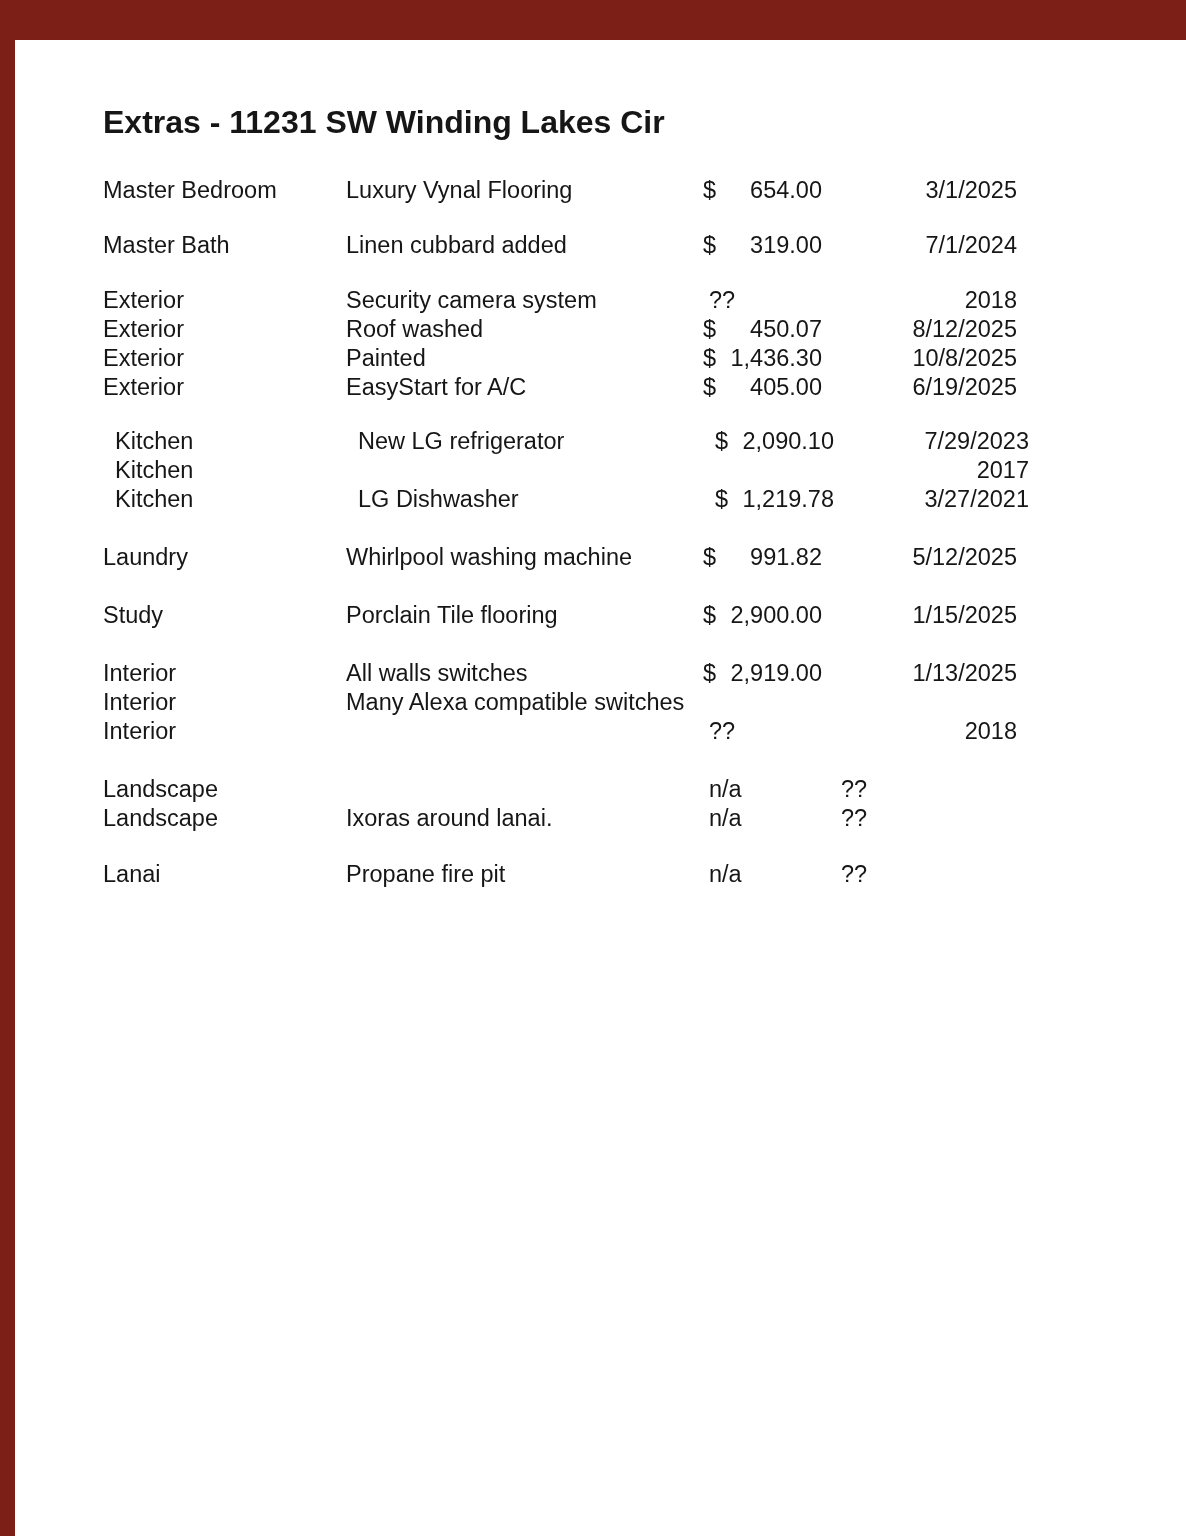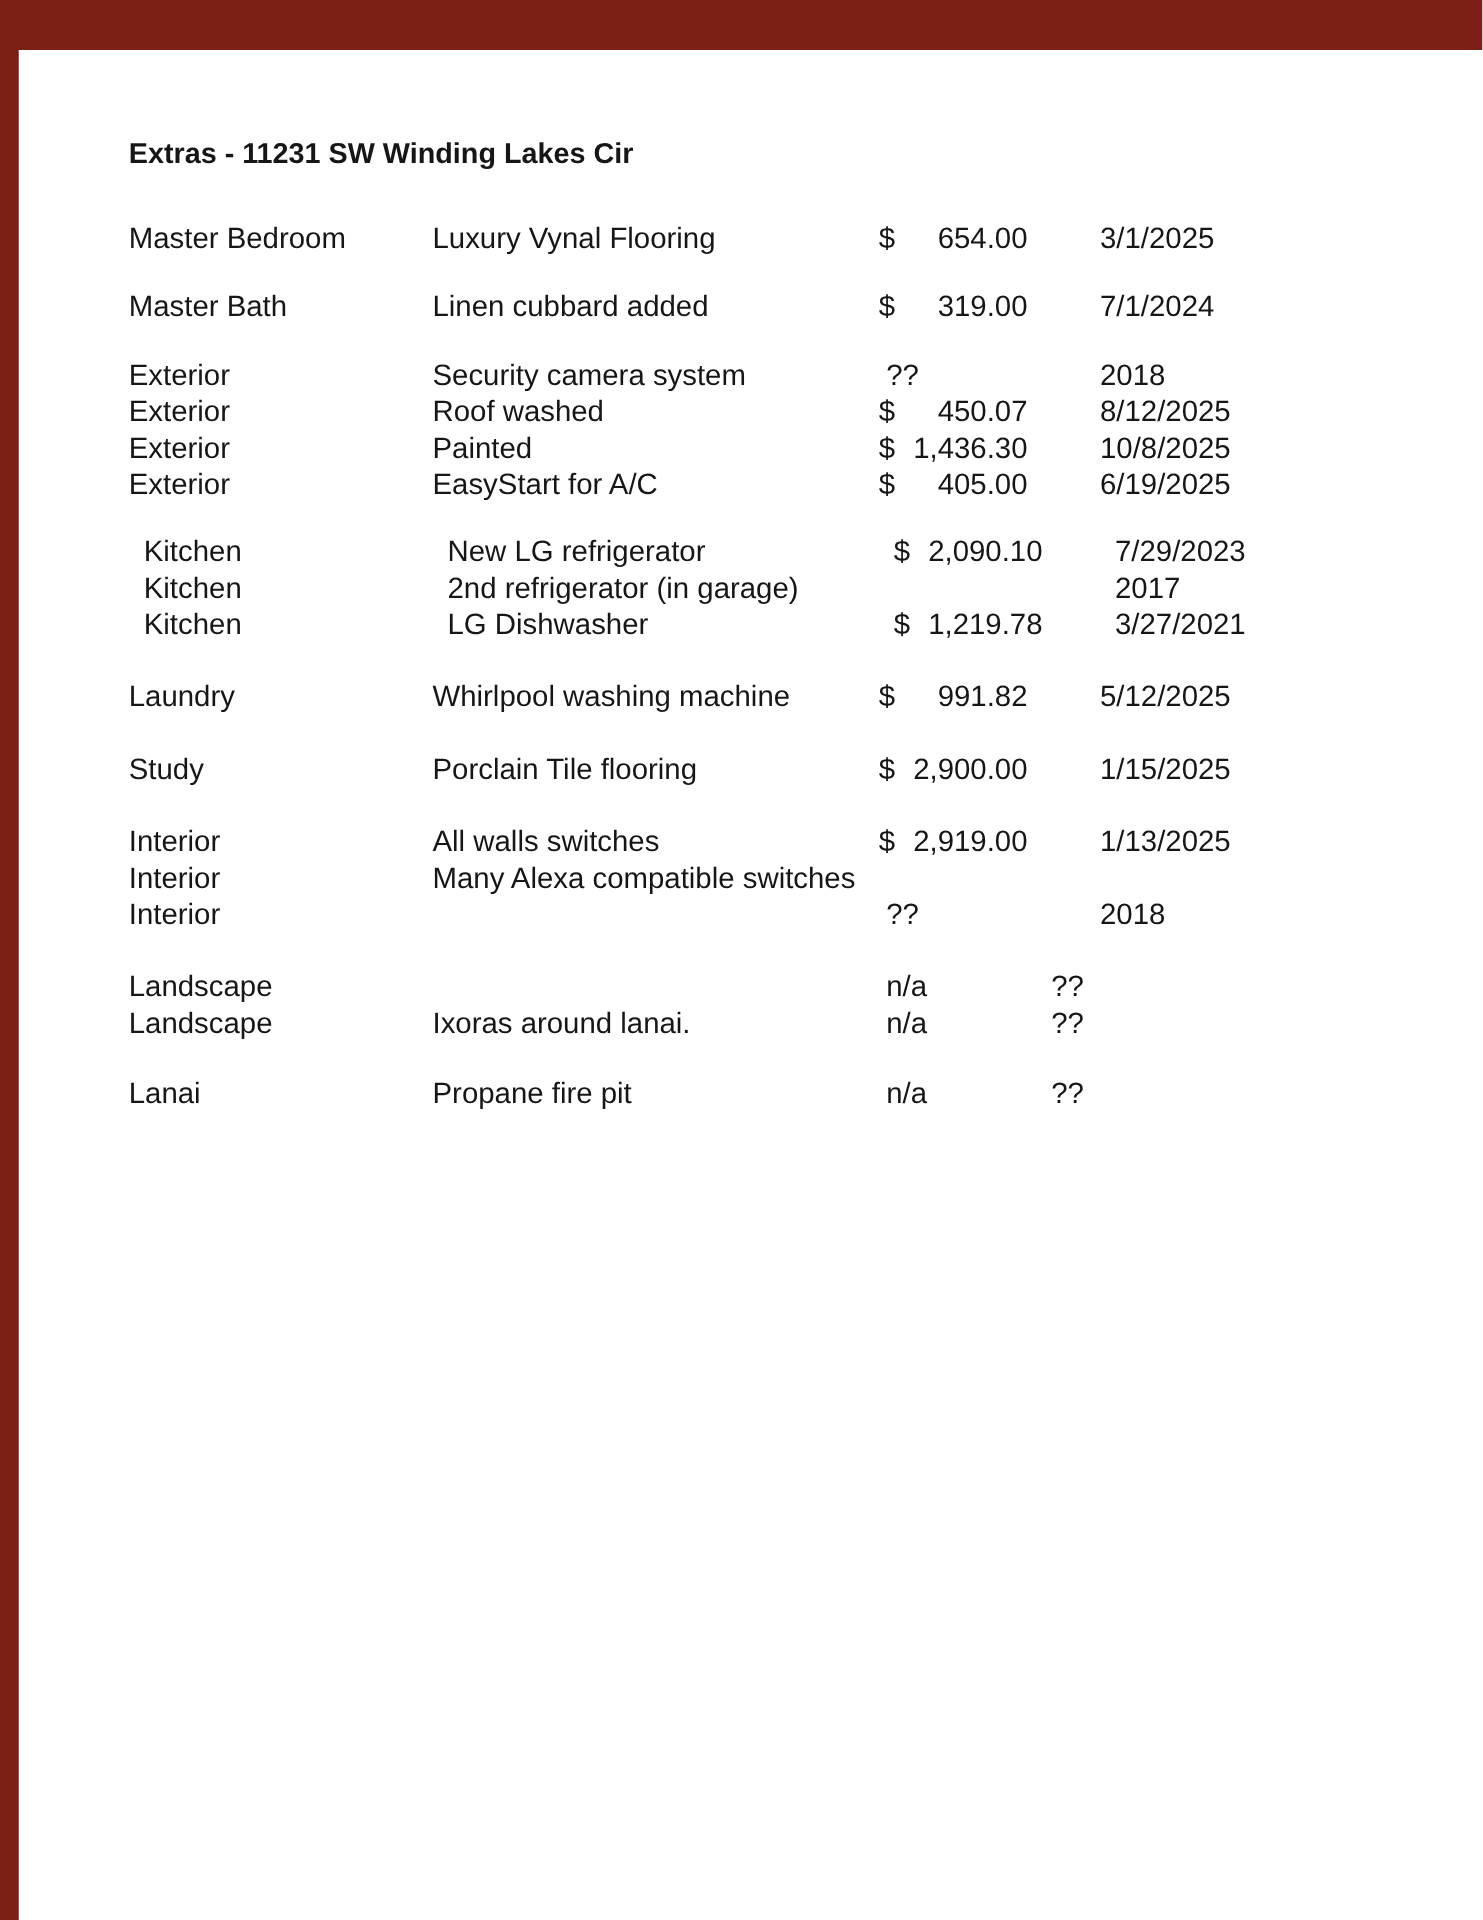--- a/index.html
+++ b/index.html
@@ -17,40 +17,40 @@
     background: var(--accent, #7c1f17);
   }
   .bar-left {
     position: absolute; left: 0; top: 0;
     width: 15px; height: 1536px;
     background: var(--accent, #7c1f17);
   }
   .page-title {
     position: absolute; left: 103px; top: 105px;
     margin: 0;
-    font-size: 23px; line-height: 34px; font-weight: bold;
+    font-size: 32px; line-height: 34px; font-weight: bold;
     white-space: nowrap;
   }
   .group { position: absolute; left: 0; width: 1186px; }
   .row {
     position: relative;
     height: 29px;
     font-size: 23.5px; line-height: 29px;
     white-space: nowrap;
   }
   .cell { position: absolute; top: 0; }
   .c-room { left: 103px; }
   .c-item { left: 346px; }
   .c-cost {
     left: 703px; width: 119px;
     display: flex; justify-content: space-between;
   }
   .c-cost .note { padding-left: 6px; }
   .c-mid  { left: 841px; }
-  .c-date { left: 880px; width: 137px; text-align: left; }
+  .c-date { left: 880px; width: 137px; text-align: right; }
 </style>
 </head>
 <body style="--accent: #7c1f17; --ink: #161616; background: rgb(255, 255, 255);">
 
 <main>
   <div class="bar-top"></div>
   <div class="bar-left"></div>
   <h1 class="page-title">Extras - 11231 SW Winding Lakes Cir</h1>
   <section id="rows">
       <div class="group" style="top: 176px;">
@@ -117,21 +117,20 @@
           <span class="cell c-room">Kitchen</span>
           <span class="cell c-item">New LG refrigerator</span>
           <span class="cell c-cost">
             <span>$</span>
             <span>2,090.10</span>
           </span>
           <span class="cell c-date">7/29/2023</span>
         </div>
         <div class="row">
           <span class="cell c-room">Kitchen</span>
-          <span class="cell c-item">2nd refrigerator (in garage)</span>
           <span class="cell c-date">2017</span>
         </div>
         <div class="row">
           <span class="cell c-room">Kitchen</span>
           <span class="cell c-item">LG Dishwasher</span>
           <span class="cell c-cost">
             <span>$</span>
             <span>1,219.78</span>
           </span>
           <span class="cell c-date">3/27/2021</span>

